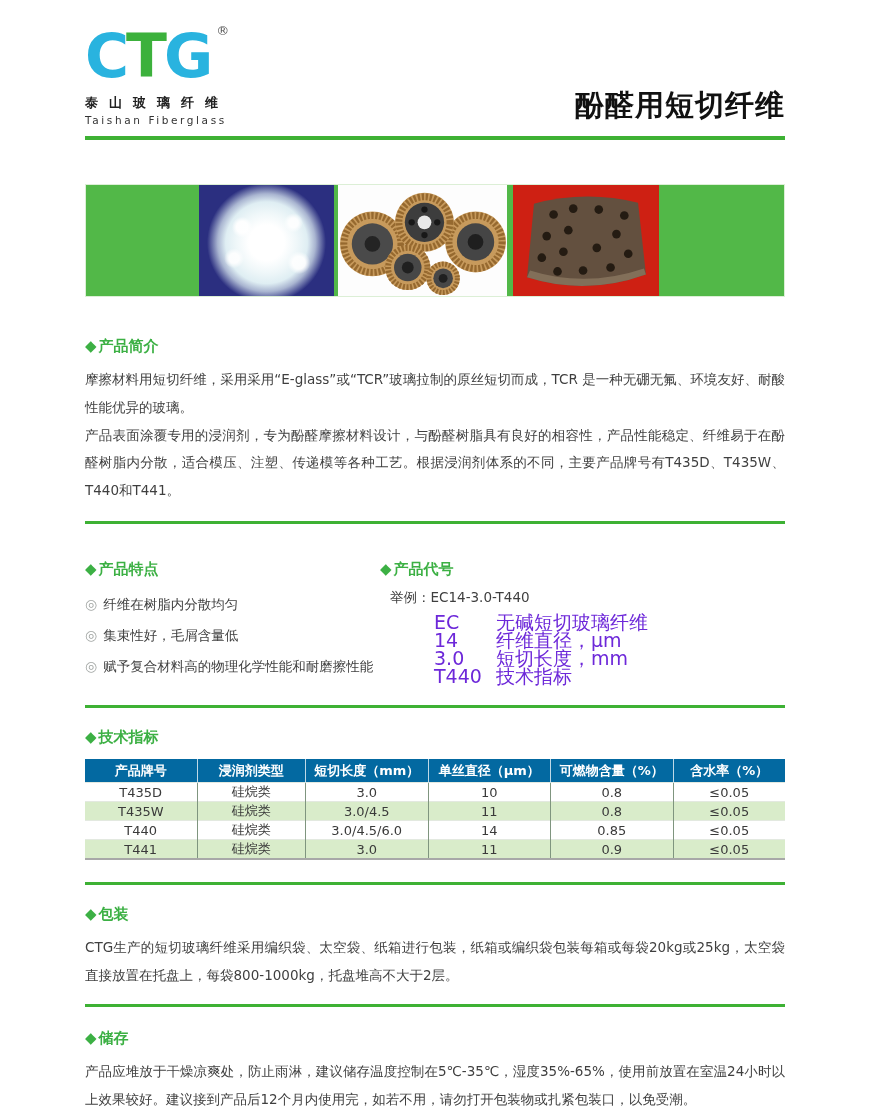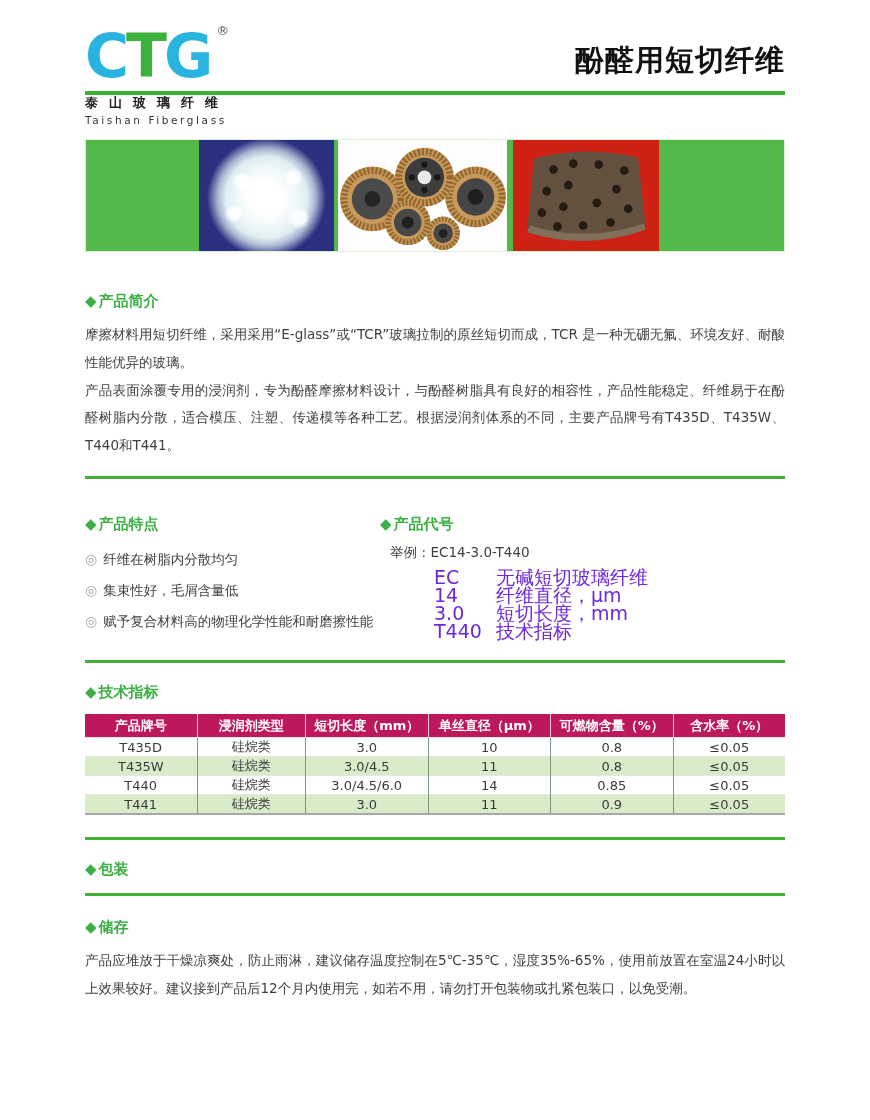--- a/index.html
+++ b/index.html
@@ -7,21 +7,21 @@
   body {
     width: 870px; height: 1120px;
     font-family: "DejaVu Sans", "Liberation Sans", sans-serif;
     color:#3c3c3c;
     overflow: hidden;
   }
   .page { width:870px; height:1120px; position:relative; background:#fff; }
   .content { margin:0 85px; width:700px; }
 
   
-  .header { position:relative; height:95px; }
+  .header { position:relative; height:140px; }
   .logo { position:absolute; top:26px; left:0; }
   .logo-letters { font-size:60px; font-weight:800; letter-spacing:-3px; line-height:1; font-family:"DejaVu Sans", sans-serif; }
   .logo-letters .c, .logo-letters .g { color:#29b3df; }
   .logo-letters .t { color:#3cb13c; }
   .logo-reg { font-size:13px; color:#555; vertical-align:top; position:relative; top:-2px; left:6px; letter-spacing:0; font-weight:400; }
   .logo-cn { margin-top:8px; font-size:13px; font-weight:bold; color:#222; letter-spacing:11px; white-space:nowrap; }
   .logo-en { margin-top:2px; font-size:10.5px; color:#333; letter-spacing:2.6px; white-space:nowrap; }
   .doc-title { position:absolute; right:0; bottom:14px; font-size:29px; font-weight:bold; color:#111; letter-spacing:1px; }
   .green-line { height:4px; background:#3eb134; border:0; }
   .header .green-line { position:absolute; left:0; right:0; bottom:0; }
@@ -56,21 +56,21 @@
   .feature-line { font-size:13.5px; line-height:31px; color:#3f3f3f; white-space:nowrap; }
   .feature-line .ring { color:#a4a8a6; margin-right:6px; font-size:14px; }
   .col-code { flex:1; }
   .code-example { font-size:13.5px; color:#3f3f3f; margin:6px 0 4px 10px; }
   .code-grid { margin:6px 0 0 54px; display:grid; grid-template-columns:62px auto; font-size:19px; color:#6d28d9; line-height:18px; }
   .two-col-wrap .divider { margin-top:20px; }
 
   
   .specs { margin-top:20px; }
   .specs table { width:100%; border-collapse:collapse; table-layout:fixed; margin-top:12px; border-bottom:2px solid #a8a8a8; }
-  .specs th { background:#be185d; color:#fff; font-size:13px; font-weight:bold; height:24px; border-right:1px solid rgba(255,255,255,.75); }
+  .specs th { background:#0369a1; color:#fff; font-size:13px; font-weight:bold; height:24px; border-right:1px solid rgba(255,255,255,.75); }
   .specs th:last-child { border-right:none; }
   .specs td { height:15px; text-align:center; font-size:13px; color:#3a3a3a; border-right:1px solid #7f957f; border-top:1px solid #e3e9e0; }
   .specs td:last-child { border-right:none; }
   .specs tbody tr:nth-child(even) td { background:#d9ecca; }
   .specs .divider { margin-top:22px; }
   .specs col.c1 { width:16%; } .specs col.c2 { width:15.5%; }
   .specs col.c3 { width:17.5%; } .specs col.c4 { width:17.5%; }
   .specs col.c5 { width:17.5%; } .specs col.c6 { width:16%; }
 
   .packaging { margin-top:20px; }
@@ -243,20 +243,21 @@
             <td>0.9</td>
             <td>≤0.05</td>
           </tr>
         </tbody>
       </table>
       <div class="divider"></div>
     </div>
 
     <div class="packaging">
       <div class="section-heading"><span class="diamond">◆</span><span>包装</span></div>
+      <p class="body-text">CTG生产的短切玻璃纤维采用编织袋、太空袋、纸箱进行包装，纸箱或编织袋包装每箱或每袋20kg或25kg，太空袋直接放置在托盘上，每袋800-1000kg，托盘堆高不大于2层。</p>
       <div class="divider"></div>
     </div>
 
     <div class="storage">
       <div class="section-heading"><span class="diamond">◆</span><span>储存</span></div>
       <p class="body-text">产品应堆放于干燥凉爽处，防止雨淋，建议储存温度控制在5℃-35℃，湿度35%-65%，使用前放置在室温24小时以上效果较好。建议接到产品后12个月内使用完，如若不用，请勿打开包装物或扎紧包装口，以免受潮。</p>
 
     </div>
 
   </div>

